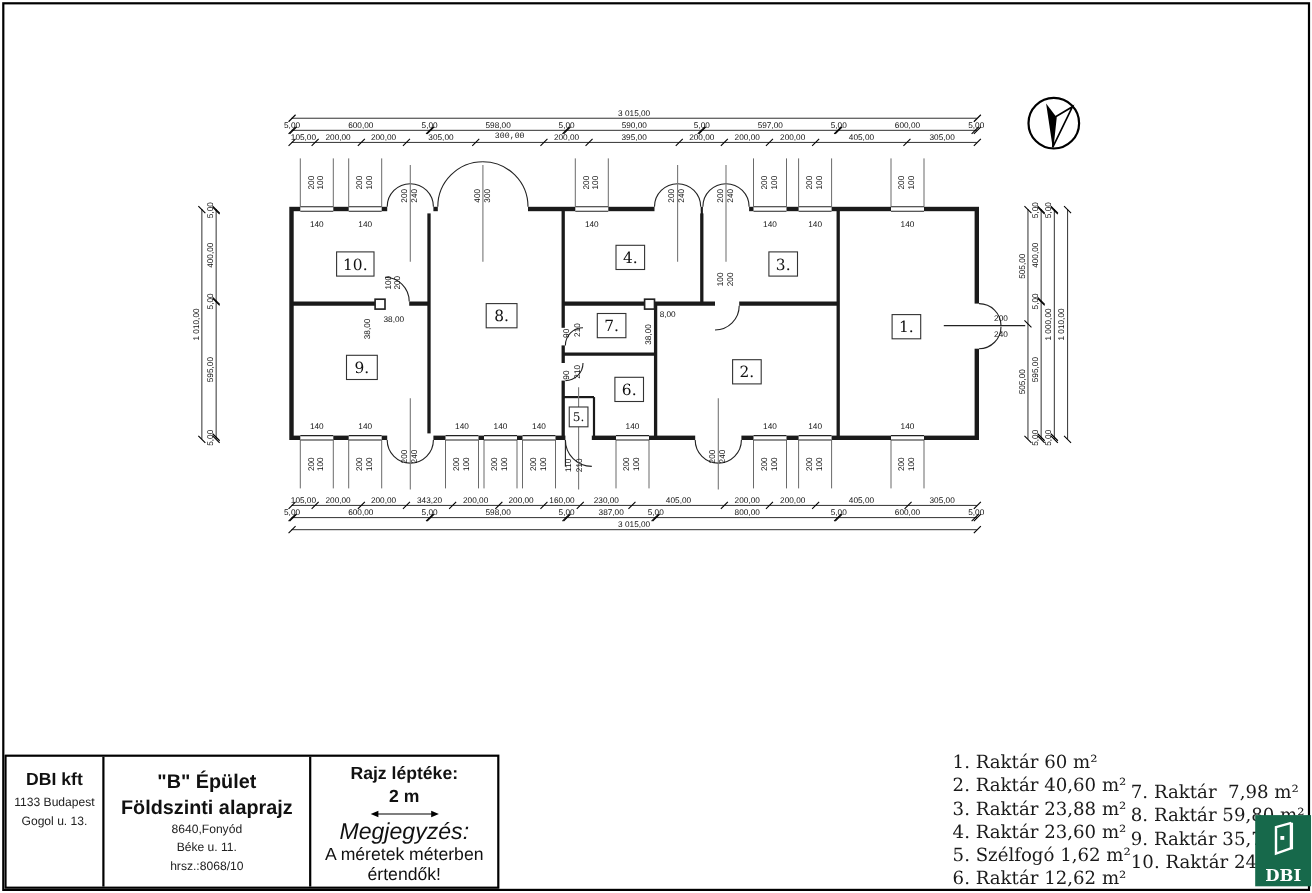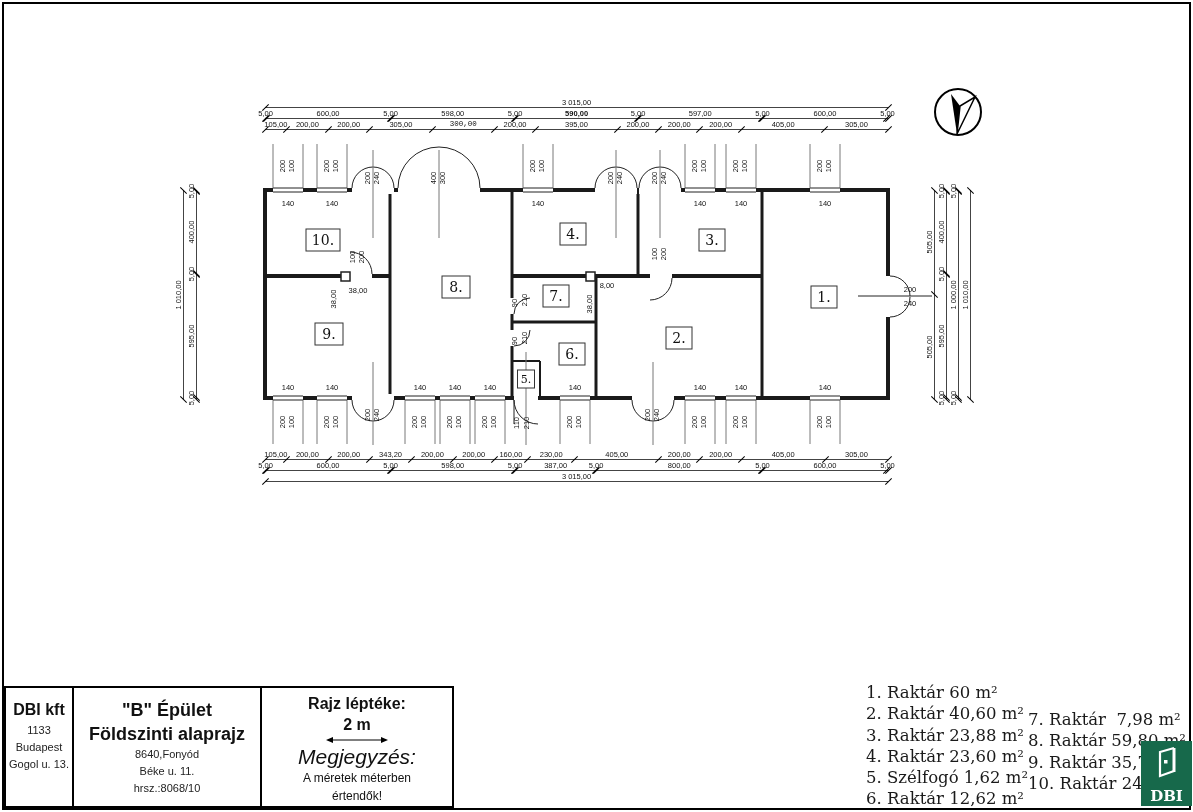--- a/index.html
+++ b/index.html
@@ -19,26 +19,26 @@
   .dimv .seg::before{top:-.5px;right:-5px;}
   .dimv::after{bottom:-.5px;right:-5px;}
   .lab{position:absolute;font-size:7.5px;line-height:9px;white-space:nowrap;color:#111;}
   .dimh .lab{left:50%;bottom:0;transform:translateX(-50%);}
   .dimv .lab{top:50%;left:50%;transform:translate(-50%,-50%) rotate(-90deg);}
   
   #titleblock{position:absolute;left:4px;bottom:4px;width:446px;height:118px;border:2px solid #000;
               display:flex;background:#fff;}
   .tb-cell{border-right:2px solid #000;box-sizing:border-box;text-align:center;padding-top:10px;}
   .tb-cell:last-child{border-right:none;}
-  #tb1{width:68px;} #tb2{width:188px;} #tb3{flex:1;padding-top:4px;}
+  #tb1{width:89px;} #tb2{width:188px;} #tb3{flex:1;padding-top:4px;}
   .tb-big{font-weight:bold;font-size:16px;line-height:24px;}
   .tb-big2{font-weight:bold;font-size:18px;line-height:24px;}
   .tb-small{font-size:11px;line-height:17px;color:#222;}
   .tb-note{font-size:21px;line-height:24px;font-style:italic;}
-  .tb-note-small{font-size:12px;line-height:18px;}
+  .tb-note-small{font-size:16px;line-height:18px;}
   #scalebar{margin:1px auto 0;display:block;}
   
   .legend-col{position:absolute;font-family:"DejaVu Serif","Liberation Serif",serif;
               font-size:16.5px;line-height:21.3px;color:#1a1a1a;white-space:pre;}
   #legend1{left:866px;top:682px;}
   #legend2{left:1028px;top:709px;}
   
   #logo{position:absolute;left:1141px;top:741px;width:51px;height:65px;}
   #logo .green{position:absolute;inset:0;}
   #logo .dbi{position:absolute;left:0;right:0;bottom:1px;text-align:center;color:#fff;
@@ -312,21 +312,21 @@
         </div>
         <div class="seg" style="flex-grow: 5;">
           <span class="lab">5,00</span>
         </div>
         <div class="seg" style="flex-grow: 598;">
           <span class="lab">598,00</span>
         </div>
         <div class="seg" style="flex-grow: 5;">
           <span class="lab">5,00</span>
         </div>
-        <div class="seg" style="flex-grow: 590; font-weight: bold;">
+        <div class="seg" style="flex-grow: 590;">
           <span class="lab">590,00</span>
         </div>
         <div class="seg" style="flex-grow: 5;">
           <span class="lab">5,00</span>
         </div>
         <div class="seg" style="flex-grow: 597;">
           <span class="lab">597,00</span>
         </div>
         <div class="seg" style="flex-grow: 5;">
           <span class="lab">5,00</span>

